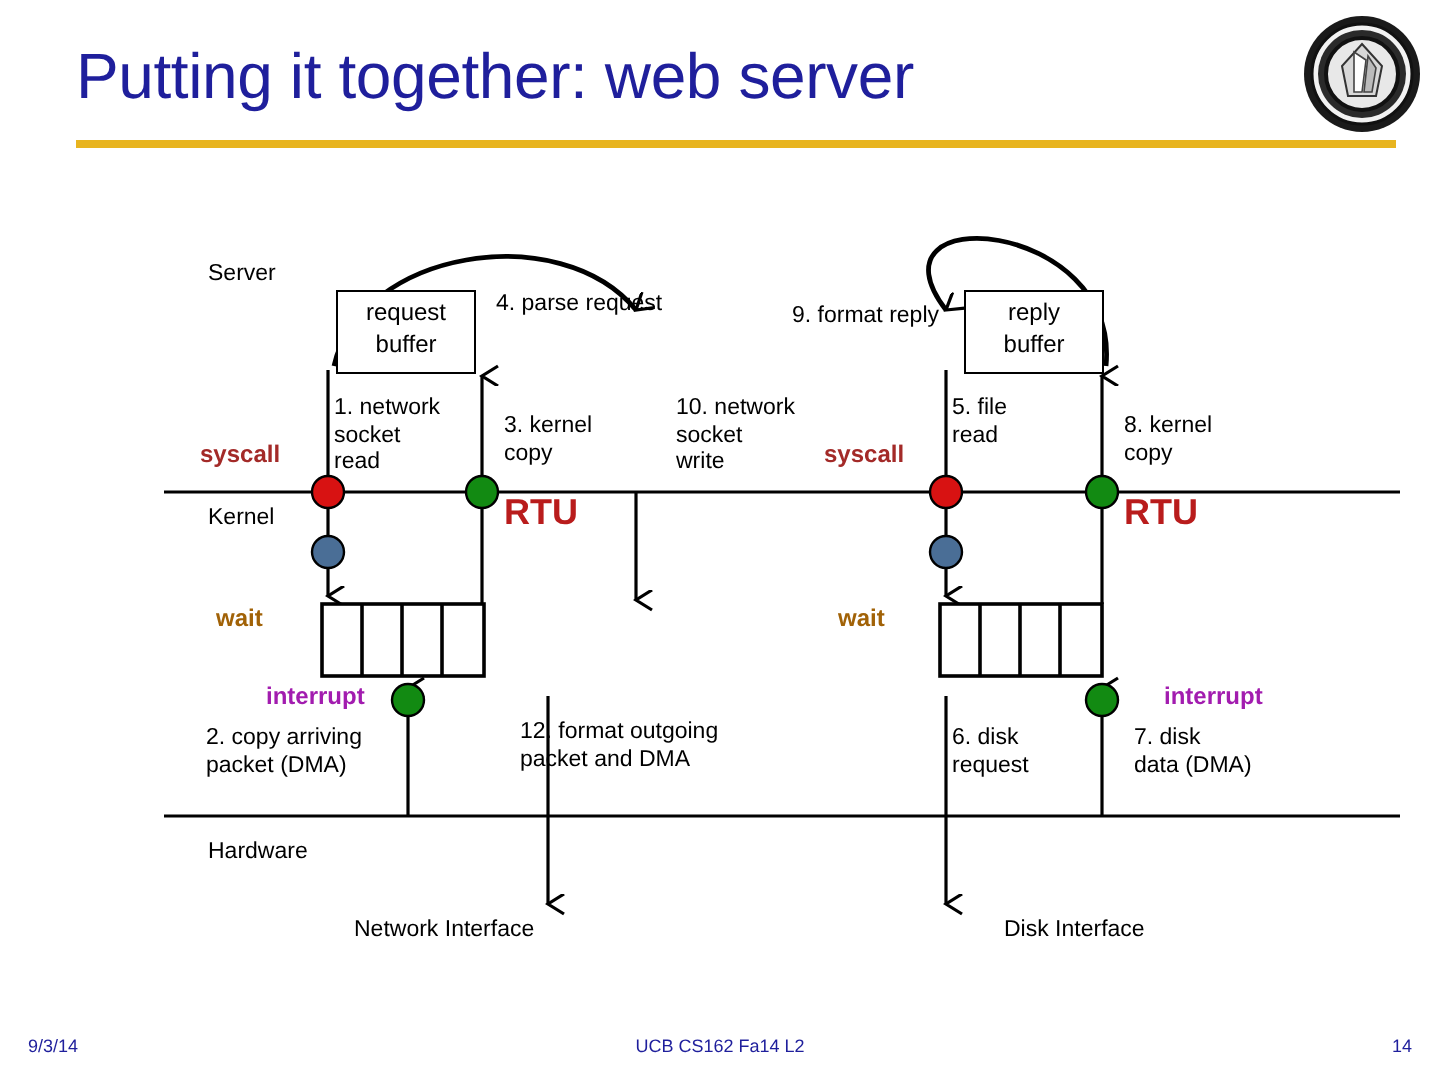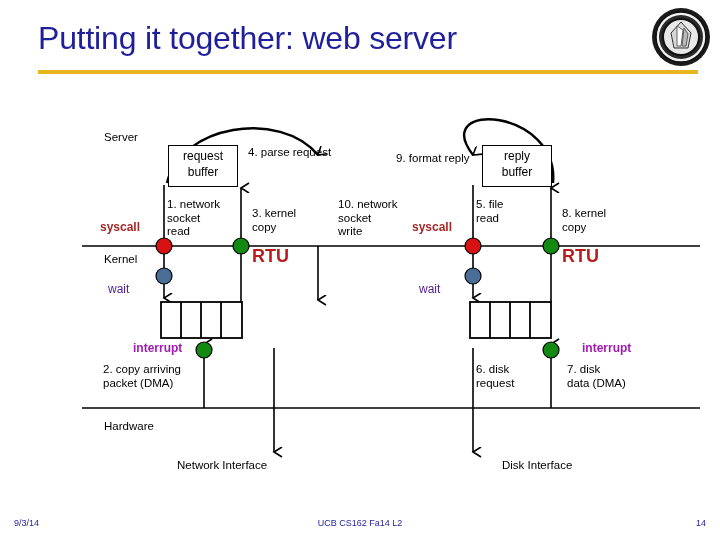--- a/index.html
+++ b/index.html
@@ -26,21 +26,21 @@
   .footer{position:absolute;bottom:12px;font-size:9px;color:#1f1f9c;}
   #footer-date{left:14px;}
   #footer-center{left:0;width:720px;text-align:center;}
   #footer-page{right:14px;}
 
   
   #diagram{position:absolute;left:0;top:95px;width:720px;height:395px;}
   #diagram svg{display:block;}
   .dlabel{position:absolute;font-size:11.5px;color:#000;line-height:13.5px;white-space:pre-line;}
   .syscall{color:#a32a28;font-weight:bold;font-size:12px;}
-  .wait{color:#4c1d95;font-weight:normal;font-size:12px;}
+  .wait{color:#a16207;font-weight:bold;font-size:12px;margin-top:20px;}
   .rtu{color:#b91c1c;font-weight:bold;font-size:18px;}
   .interrupt{color:#a21caf;font-weight:bold;font-size:12px;margin-left:16px;}
   .boxlabel{position:absolute;font-size:12px;line-height:15px;text-align:center;color:#000;}
 </style>
 </head>
 <body>
 
 <div class="slide">
 
   <div id="slide-title">Putting it together: web server</div>
@@ -177,20 +177,22 @@
     <div class="dlabel" style="left:476px;top:268px;">6. disk
 request</div>
     <div class="dlabel" style="left:567px;top:268px;">7. disk
 data (DMA)</div>
     <div class="dlabel" style="left:562px;top:112px;">8. kernel
 copy</div>
     <div class="dlabel" style="left:396px;top:57px;">9. format reply</div>
     <div class="dlabel" style="left:338px;top:103px;">10. network
 socket
 write</div>
+    <div class="dlabel" style="left:260px;top:265px;">12. format outgoing
+packet and DMA</div>
 
     <div class="dlabel" style="left:177px;top:364px;">Network Interface</div>
     <div class="dlabel" style="left:470px;top:364px;padding-left:32px;">Disk Interface</div>
 
   </div>
 
   <div class="footer" id="footer-date">9/3/14</div>
   <div class="footer" id="footer-center">UCB CS162 Fa14 L2</div>
   <div class="footer" id="footer-page">14</div>
 

